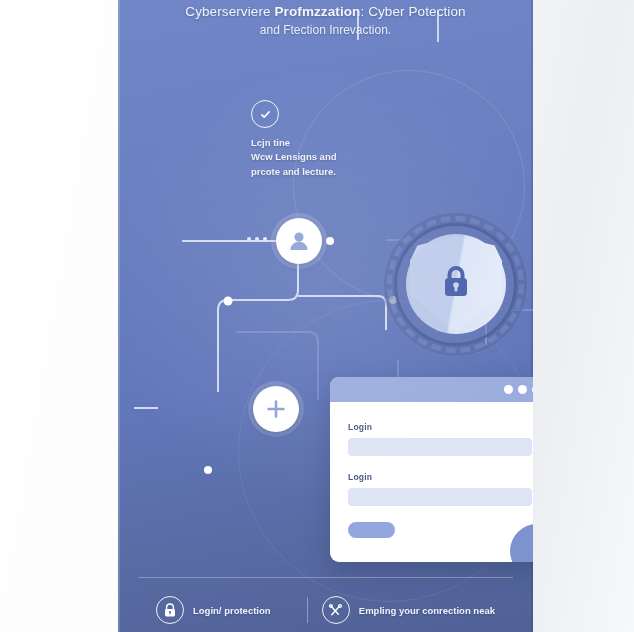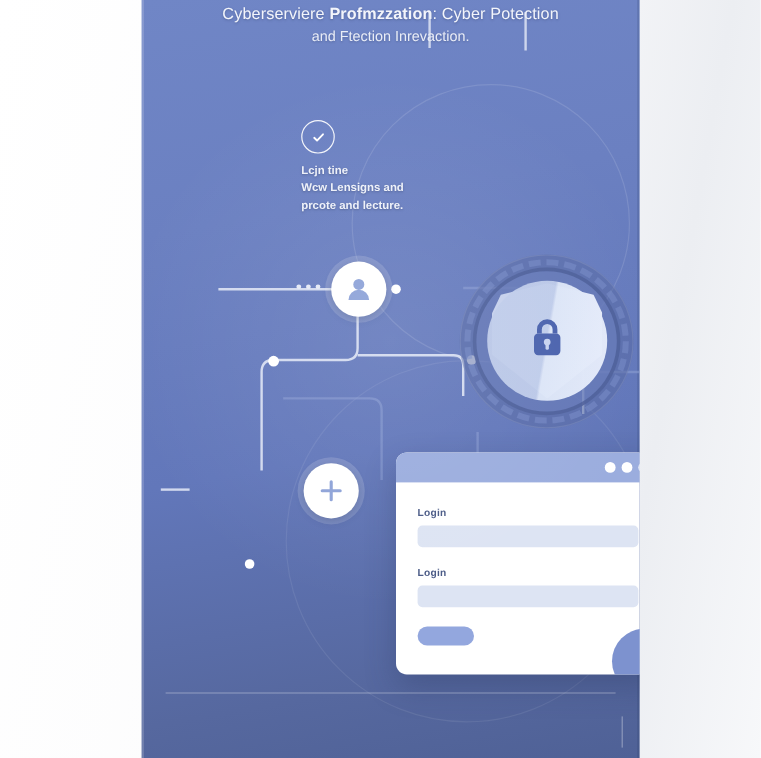--- a/index.html
+++ b/index.html
@@ -288,20 +288,41 @@
         <div class="field-input"></div>
         <button class="submit"></button>
       </div>
       <div class="corner-blob"></div>
     </div>
 
     <div style="position:absolute;left:20px;top:577px;width:375px;height:1px;background:rgba(255,255,255,0.3);"></div>
   </div>
 
   <div id="bottom-bar">
+    <div class="bottom-item" id="bi-left">
+      <span class="circ">
+        <svg width="14" height="15" viewBox="0 0 14 15">
+          <path d="M3.6 6 V4.4 a3.4 3.4 0 0 1 6.8 0 V6" fill="none" stroke="#ffffff" stroke-width="1.4"></path>
+          <rect x="2" y="6" width="10" height="7.4" rx="1.4" fill="#ffffff"></rect>
+          <circle cx="7" cy="9" r="1.1" fill="#5a6fae"></circle>
+          <rect x="6.45" y="9.2" width="1.1" height="2.4" rx=".5" fill="#5a6fae"></rect>
+        </svg>
+      </span>
+      <span class="lbl">Login/ protection</span>
+    </div>
 
     <div style="flex:1"></div>
 
     <div id="bottom-sep"></div>
 
+    <div class="bottom-item" id="bi-right" style="margin-right:38px;">
+      <span class="circ">
+        <svg width="15" height="15" viewBox="0 0 16 16">
+          <path d="M3 3 L11 12 M4 12.5 L12.5 3.2" stroke="#ffffff" stroke-width="1.5" stroke-linecap="round"></path>
+          <circle cx="3.1" cy="3.1" r="1.5" fill="none" stroke="#ffffff" stroke-width="1.3"></circle>
+          <circle cx="12.8" cy="3.1" r="1.5" fill="none" stroke="#ffffff" stroke-width="1.3"></circle>
+        </svg>
+      </span>
+      <span class="lbl">Empling your conrection neak</span>
+    </div>
   </div>
 
 </div>
 
 </body></html>

